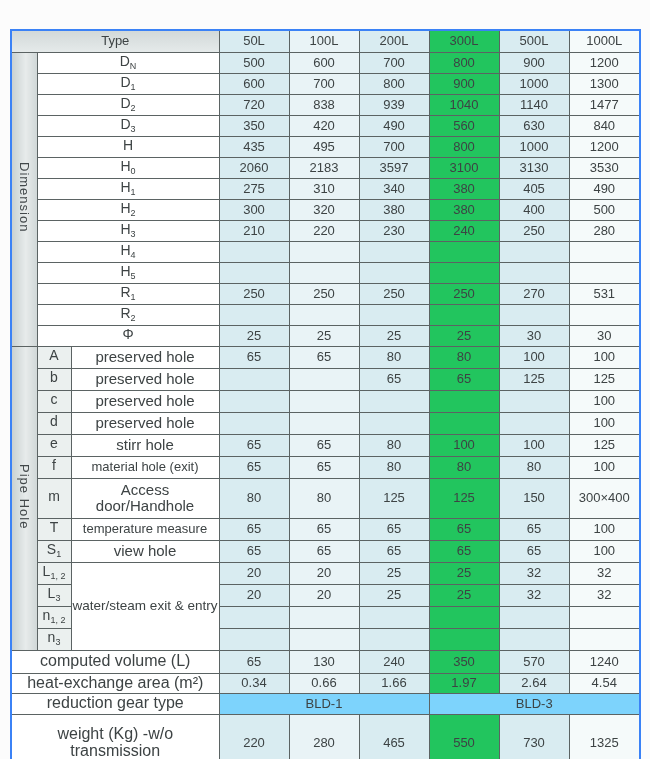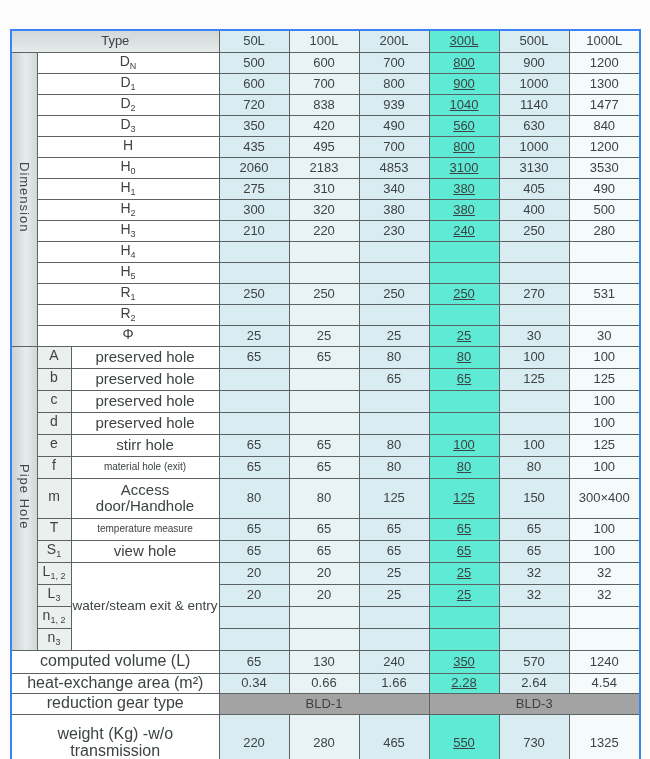--- a/index.html
+++ b/index.html
@@ -33,27 +33,27 @@
     writing-mode:vertical-rl;text-orientation:mixed;
     letter-spacing:1px;font-size:13px;color:#42484a;display:inline-block;
   }
   td.letter{background:#ebf0ef;}
   td.param,td.desc,td.flabel{background:#ffffff;}
   td.param{font-size:14px;}
   td.letter .b{font-size:14px;}
   .b{font-size:14px;}
   .s{font-size:9px;vertical-align:-3px;letter-spacing:0;}
   td.desc{font-size:15px;}
-  td.desc.small{font-size:10px;}
+  td.desc.small{font-size:13px;}
   td.desc.merged{font-size:13.5px;}
   td.flabel{font-size:16px;}
-  td.gear{background:#a3a3a3;}
+  td.gear{background:#7dd3fc;}
   td.c0,td.c2,td.c4{background:#d9ecf1;}
   td.c1{background:#e9f3f6;text-align:center;}
-  td.c3{background:#5eead4;text-decoration:underline;}
+  td.c3{background:#22c55e;}
   td.c5{background:#f5fafa;}
 </style>
 </head>
 <body>
 
 <div class="page">
   <table id="spec-table">
     <colgroup>
       <col style="width:26px">
         <col style="width:34px">
@@ -118,21 +118,21 @@
           <td class="c1">495</td>
           <td class="c2">700</td>
           <td class="c3">800</td>
           <td class="c4">1000</td>
           <td class="c5">1200</td>
         </tr>
         <tr class="dim">
           <td class="param" colspan="2"><span class="b">H</span><span class="s">0</span></td>
           <td class="c0">2060</td>
           <td class="c1">2183</td>
-          <td class="c2">4853</td>
+          <td class="c2">3597</td>
           <td class="c3">3100</td>
           <td class="c4">3130</td>
           <td class="c5">3530</td>
         </tr>
         <tr class="dim">
           <td class="param" colspan="2"><span class="b">H</span><span class="s">1</span></td>
           <td class="c0">275</td>
           <td class="c1">310</td>
           <td class="c2">340</td>
           <td class="c3">380</td>
@@ -337,21 +337,21 @@
           <td class="c2">240</td>
           <td class="c3">350</td>
           <td class="c4">570</td>
           <td class="c5">1240</td>
         </tr>
         <tr class="foot f1">
           <td class="flabel" colspan="3">heat-exchange area (m²)</td>
           <td class="c0">0.34</td>
           <td class="c1">0.66</td>
           <td class="c2">1.66</td>
-          <td class="c3">2.28</td>
+          <td class="c3">1.97</td>
           <td class="c4">2.64</td>
           <td class="c5">4.54</td>
         </tr>
         <tr class="foot f2">
           <td class="flabel" colspan="3">reduction gear type</td>
           <td class="gear" colspan="3">BLD-1</td>
           <td class="gear" colspan="3">BLD-3</td>
         </tr>
         <tr class="foot f3">
           <td class="flabel" colspan="3">weight (Kg) -w/o transmission</td>

